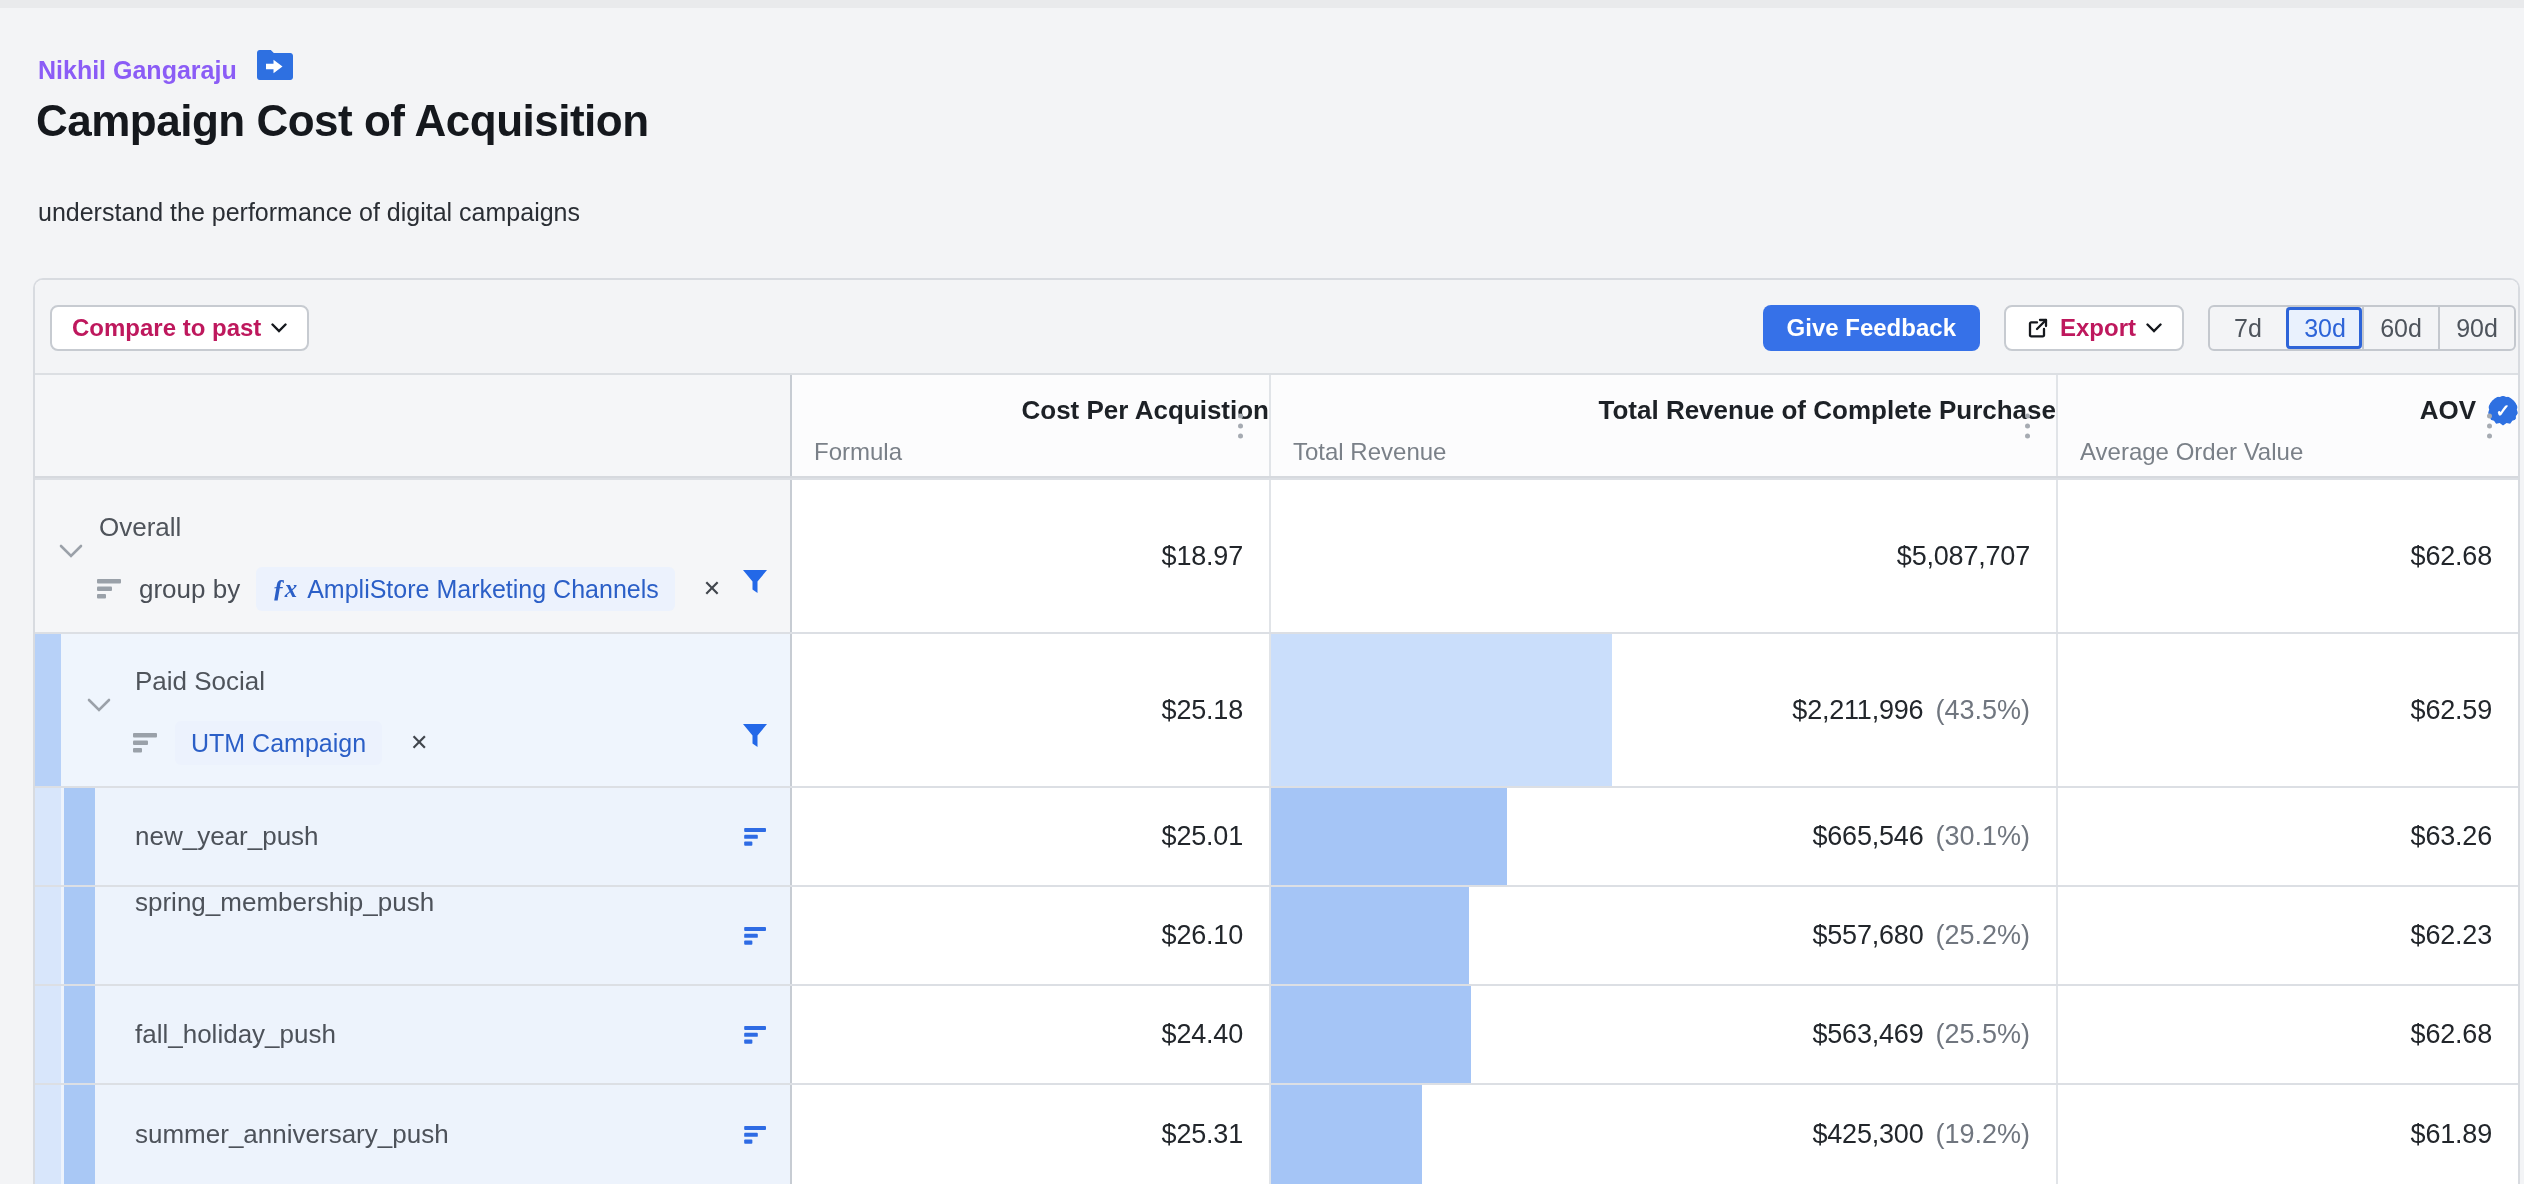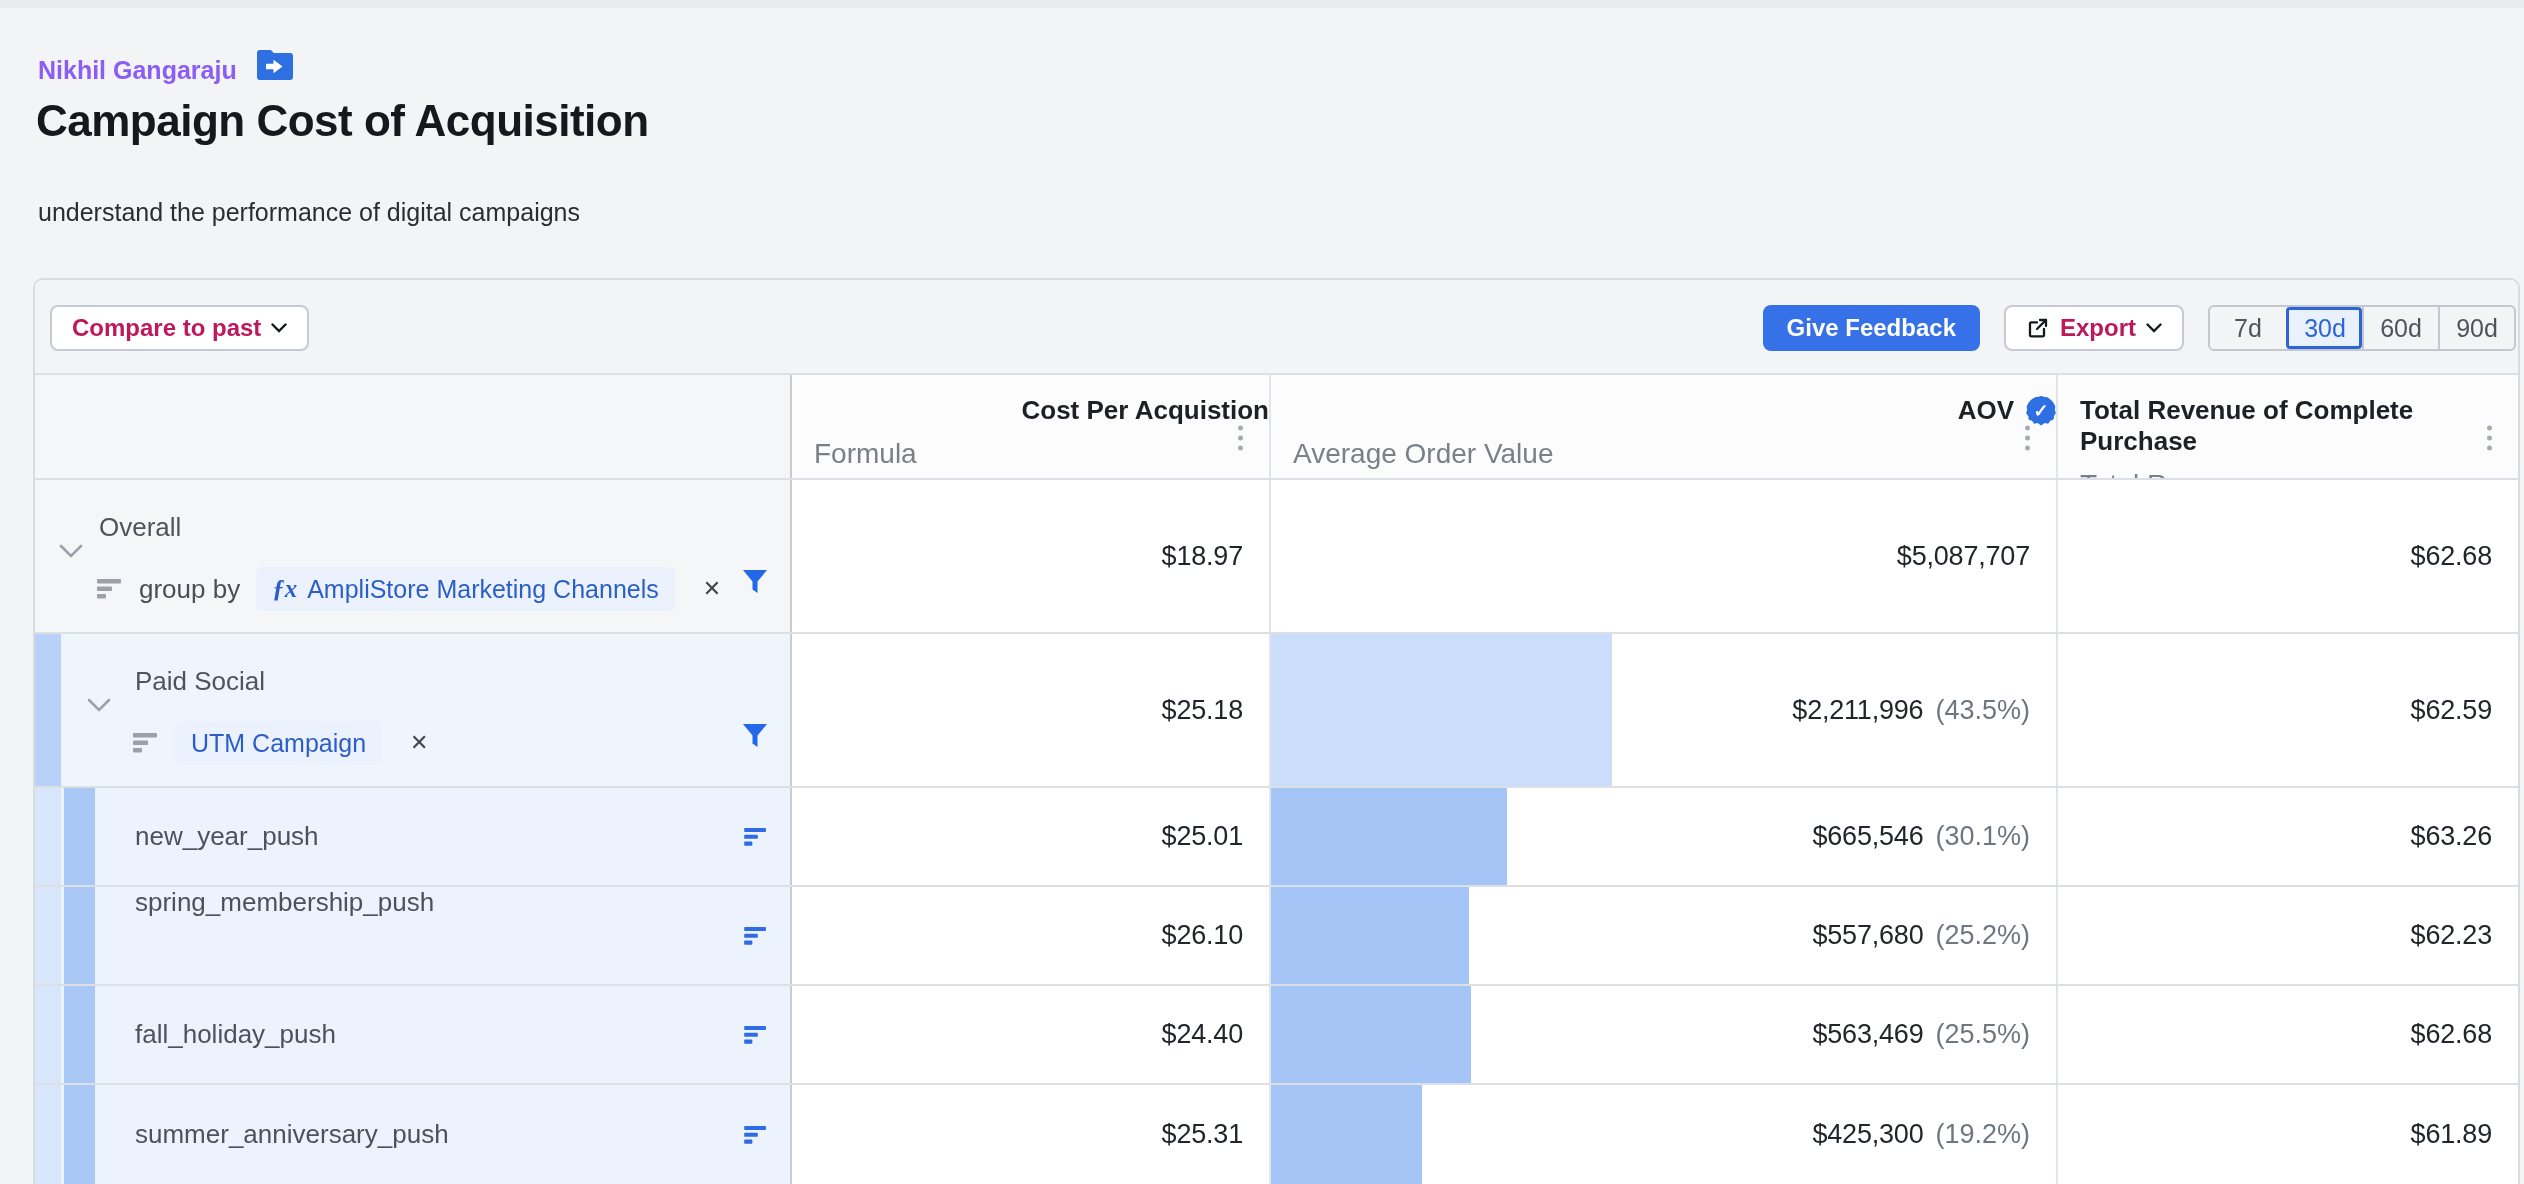--- a/index.html
+++ b/index.html
@@ -34,21 +34,21 @@
   .segment:first-child { border-left:none; }
   .segment.selected { background:#e9f1fd; color:#2d64d8; outline:3px solid #2d64d8; outline-offset:-3px; border-radius:4px; }
 
   
   .grid-row { display:grid; grid-template-columns:755px 479px 787px 1fr; width:100%; }
   .thead { height:103px; border-bottom:2px solid #d6d9de; }
   .th-label { background:#f5f6f8; }
   .th { position:relative; background:#fcfcfd; padding:20px 0 0 22px; }
   .th-title-row { display:flex; align-items:center; gap:12px;justify-content:flex-end; }
   .th-title { font-size:26px; font-weight:700; color:#1d2126; }
-  .th-sub { margin-top:12px; font-size:28px; color:#7a8088; }
+  .th-sub { margin-top:12px; font-size:24px; color:#7a8088; }
   .bl-heavy { border-left:2px solid #c7ccd3; }
   .bl-light { border-left:2px solid #e1e4e8; }
   .kebab { position:absolute; right:26px; top:50%; transform:translateY(-50%); display:flex; flex-direction:column; gap:5px; cursor:pointer; }
   .kebab i { width:5px; height:5px; border-radius:50%; background:#a6abb2; }
   .verified-badge { width:30px; height:30px; border-radius:50%; background:#2e70e1; color:#fff; font-size:18px; font-weight:700;
                     display:flex; align-items:center; justify-content:center;
                     clip-path:polygon(50% 0%, 61% 5%, 73% 2%, 80% 12%, 92% 14%, 93% 26%, 100% 35%, 96% 47%, 100% 59%, 93% 68%, 93% 80%, 81% 84%, 74% 94%, 62% 92%, 50% 100%, 39% 92%, 27% 94%, 20% 84%, 8% 81%, 8% 69%, 0% 59%, 4% 47%, 0% 35%, 7% 26%, 8% 14%, 19% 12%, 27% 2%, 39% 5%); }
 
   .row { position:relative; border-top:2px solid #dcdfe4; }
   .row-overall { height:154px; }
@@ -144,36 +144,36 @@
         <div class="th-sub">Formula</div>
         <div class="kebab">
             <i></i>
             <i></i>
             <i></i>
           </div>
       </div>
 
       <div class="th bl-light">
         <div class="th-title-row">
+          <span class="th-title">Total Revenue of Complete Purchase</span>
+        </div>
+        <div class="th-sub">Total Revenue</div>
+        <div class="kebab">
+            <i></i>
+            <i></i>
+            <i></i>
+          </div>
+      </div>
+
+      <div class="th bl-light">
+        <div class="th-title-row">
           <span class="th-title">AOV</span>
           <span class="verified-badge">✓</span>
         </div>
         <div class="th-sub">Average Order Value</div>
-        <div class="kebab">
-            <i></i>
-            <i></i>
-            <i></i>
-          </div>
-      </div>
-
-      <div class="th bl-light">
-        <div class="th-title-row">
-          <span class="th-title">Total Revenue of Complete Purchase</span>
-        </div>
-        <div class="th-sub">Total Revenue</div>
         <div class="kebab">
             <i></i>
             <i></i>
             <i></i>
           </div>
       </div>
     </div>
 
     <div class="grid-row row row-overall">
       <div class="cell-label bg-gray">

